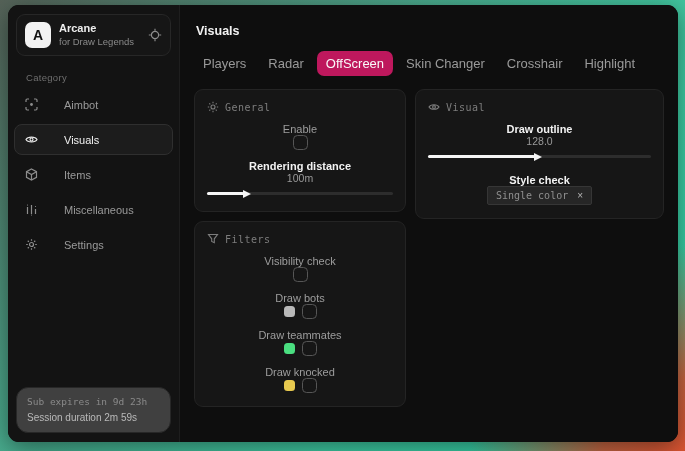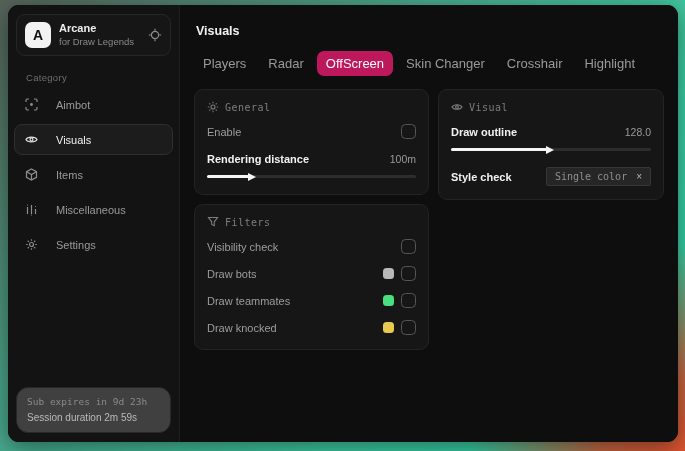--- a/index.html
+++ b/index.html
@@ -25,48 +25,48 @@
   }
   .logo { width:26px; height:26px; border-radius:7px; background:#f2f2f2; color:#111;
     font-weight:bold; font-size:14px; display:flex; align-items:center; justify-content:center; }
   .app-names { flex:1; line-height:1.25; }
   .app-name { color:#ededed; font-size:11px; font-weight:bold; }
   .app-sub { color:#8a8a8a; font-size:9.5px; }
   .hdr-icon { color:#8d8d8d; display:flex; cursor:pointer; }
   .category { color:#6f6f6f; font-size:9.5px; margin:16px 0 4px 18px; letter-spacing:.3px; }
   .nav { display:flex; flex-direction:column; }
   .nav-item {
-    display:flex; align-items:center; gap:18px; color:#9a9a9a; font-size:11px;
+    display:flex; align-items:center; gap:26px; color:#9a9a9a; font-size:11px;
     padding:8px 10px; margin:2px 6px; border:1px solid transparent; border-radius:8px; cursor:pointer;
   }
   .nav-item .nicon { display:flex; color:#8d8d8d; }
   .nav-item.selected { background:#1c1c1c; border-color:#2f2f2f; color:#f0f0f0; }
   .nav-item.selected .nicon { color:#e8e8e8; }
   .side-spacer { flex:1; }
   .foot-card {
     margin:0 8px 9px 8px; border:1px solid #272727; border-radius:12px; background:#404040;
     padding:7px 10px; line-height:1.55;
   }
   .foot-line1 { font-family:"DejaVu Sans Mono", monospace; color:#8a8a8a; font-size:9.5px; }
   .foot-line2 { color:#b9b9b9; font-size:10px; }
   
   .main { flex:1; padding:12px 14px; display:flex; flex-direction:column; background:#0e0e0e; }
   .page-title { color:#f1f1f1; font-size:12.5px; font-weight:bold; margin:7px 0 13px 2px; }
   .tabs { display:flex; align-items:center; gap:4px; margin-bottom:13px; }
   .tab { color:#9a9a9a; font-size:13px; padding:5px 9px; border-radius:7px; cursor:pointer; white-space:nowrap; }
   .tab.selected { background:#be185d; color:#fafafa; }
   .content { display:flex; gap:9px; align-items:flex-start; }
   .col { display:flex; flex-direction:column; gap:9px; }
-  .col-left { width:235px; }
+  .col-left { width:212px; }
   .col-right { flex:1; }
   .panel { background:#161616; border:1px solid #242424; border-radius:9px; padding:11px 12px 13px 12px; }
   .panel-head { display:flex; align-items:center; gap:6px; color:#7d7d7d;
     font-family:"DejaVu Sans Mono", monospace; font-size:10px; letter-spacing:.5px; margin-bottom:4px; }
   .panel-head .picon { display:flex; color:#7d7d7d; }
-  .row { display:flex; align-items:center; justify-content:space-between; margin-top:10px; min-height:17px; }
+  .row { display:flex; align-items:center; justify-content:space-between; margin-top:10px; min-height:17px;flex-direction:column; }
   .lbl { color:#9d9d9d; font-size:11px; }
   .lbl-b { color:#f2f2f2; font-size:11px; font-weight:bold; }
   .val { color:#9a9a9a; font-size:10.5px; }
   .checkbox { width:15px; height:15px; border:1.5px solid #565656; border-radius:4.5px; background:transparent; cursor:pointer; }
   .right-ctrls { display:flex; align-items:center; gap:7px; }
   .swatch { width:11px; height:11px; border-radius:3.5px; cursor:pointer; }
   .slider { position:relative; height:9px; margin-top:5px; cursor:pointer; }
   .track { position:absolute; left:0; right:0; top:3px; height:3px; background:#2d2d2d; border-radius:2px; }
   .fill { position:absolute; left:0; top:3px; height:3px; background:#f5f5f5; border-radius:2px; }
   .thumb { position:absolute; right:-7px; top:50%; transform:translateY(-50%);

